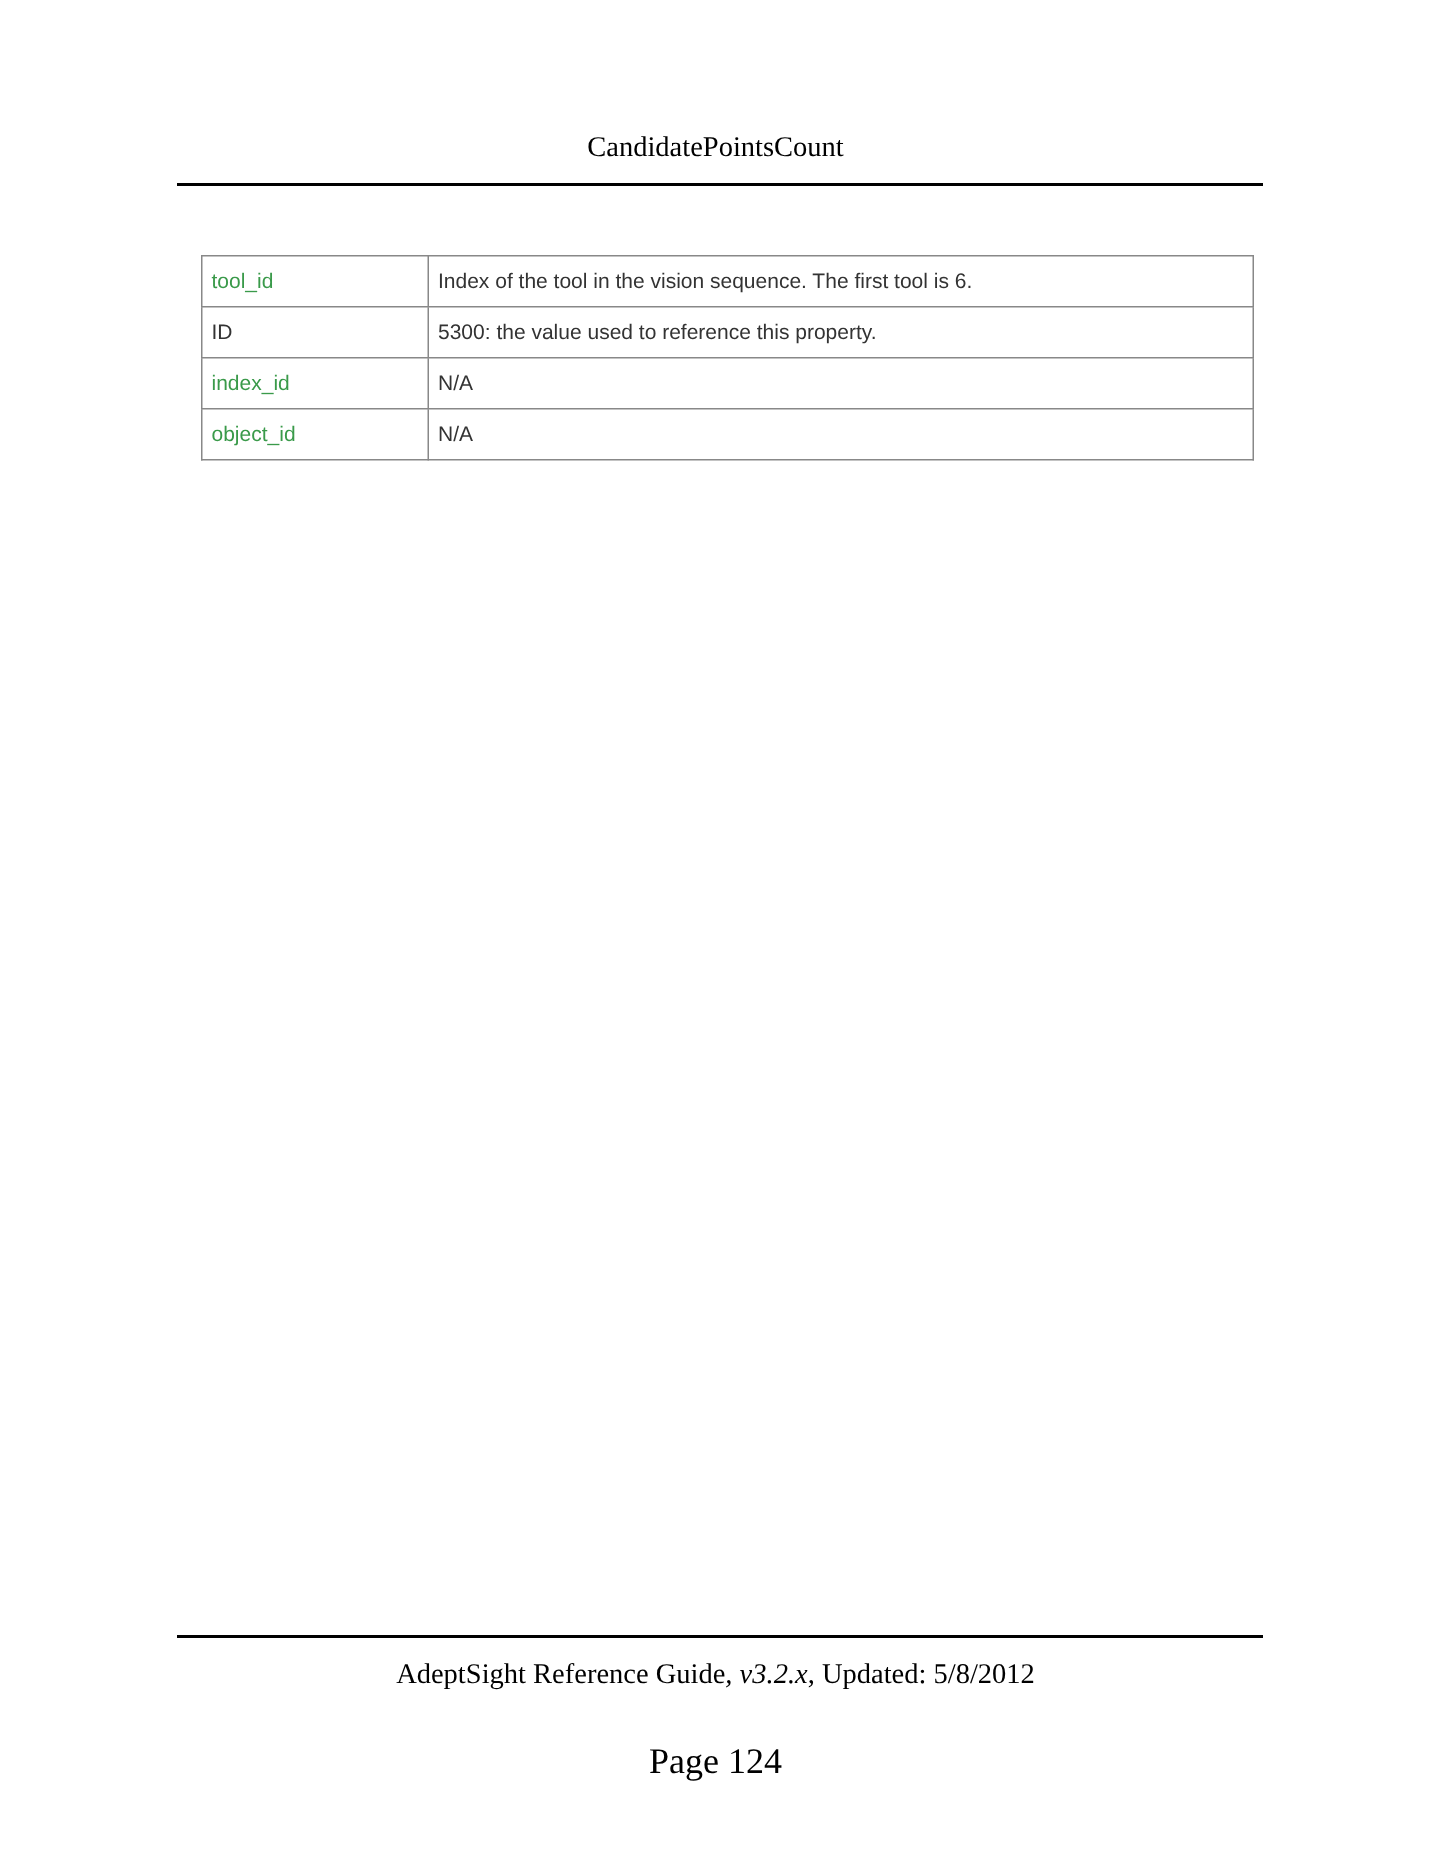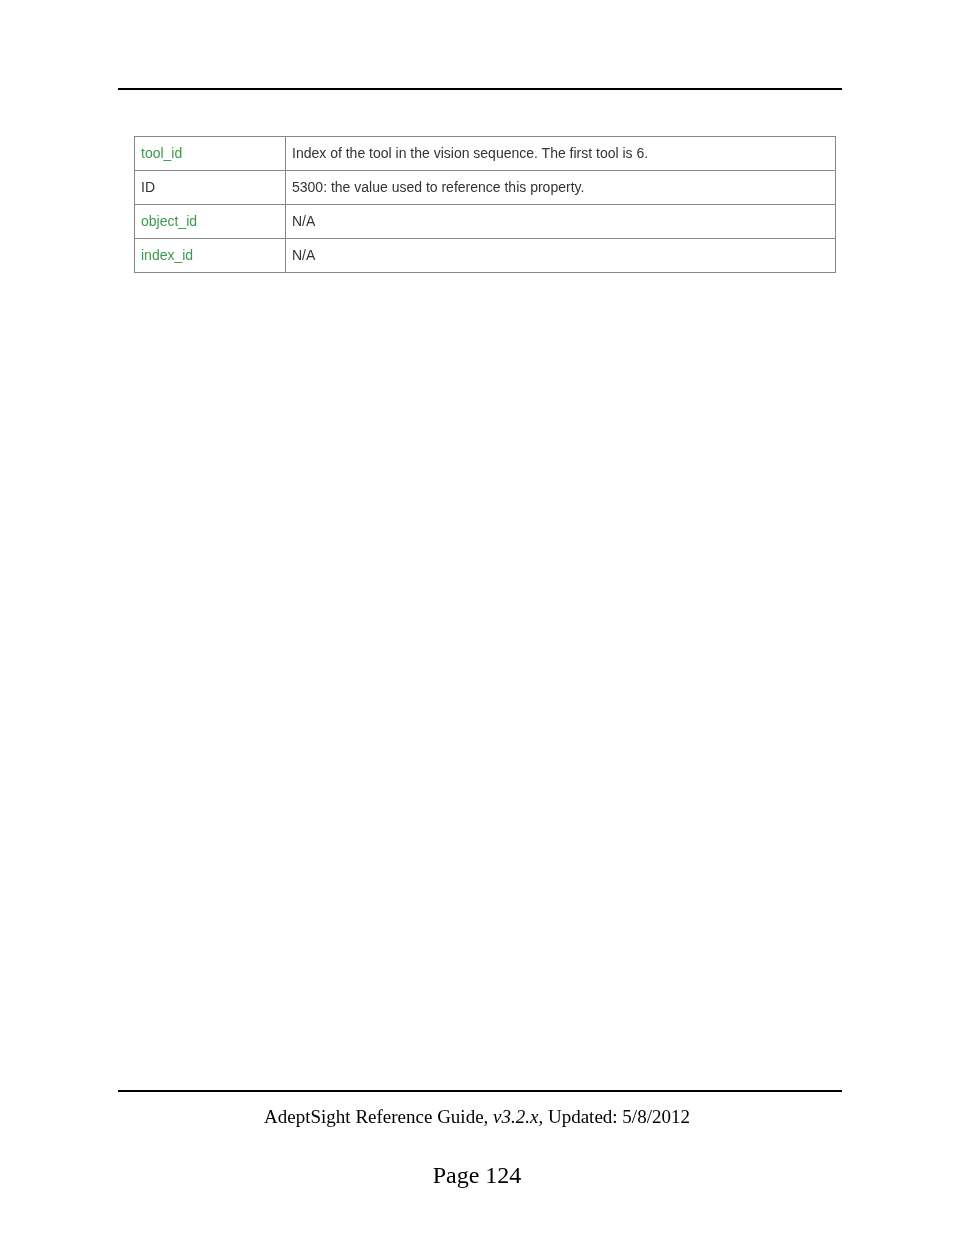--- a/index.html
+++ b/index.html
@@ -84,47 +84,48 @@
       font-family: "Times New Roman", Times, serif;
       padding-top: 34px;
       padding-bottom: 46px;
       color: #000;
     }
   </style>
 </head>
 <body>
 
 <div class="header-section">
+  <div class="page-title">CandidatePointsCount</div>
   <hr class="header-rule">
 </div>
 
 <div class="content-area">
   <table class="props">
     <tbody>
       <tr>
         <td class="prop-name">
           <span class="link-style">tool_id</span>
         </td>
         <td>Index of the tool in the vision sequence. The first tool is 6.</td>
       </tr>
       <tr>
         <td class="prop-name">
           <span class="plain-name">ID</span>
         </td>
         <td>5300: the value used to reference this property.</td>
       </tr>
       <tr>
         <td class="prop-name">
-          <span class="link-style">object_id</span>
+          <span class="link-style">index_id</span>
         </td>
         <td>N/A</td>
       </tr>
       <tr>
         <td class="prop-name">
-          <span class="link-style">index_id</span>
+          <span class="link-style">object_id</span>
         </td>
         <td>N/A</td>
       </tr>
     </tbody>
   </table>
 </div>
 
 <div class="footer-section">
   <hr class="footer-rule">
   <div class="footer-text">

